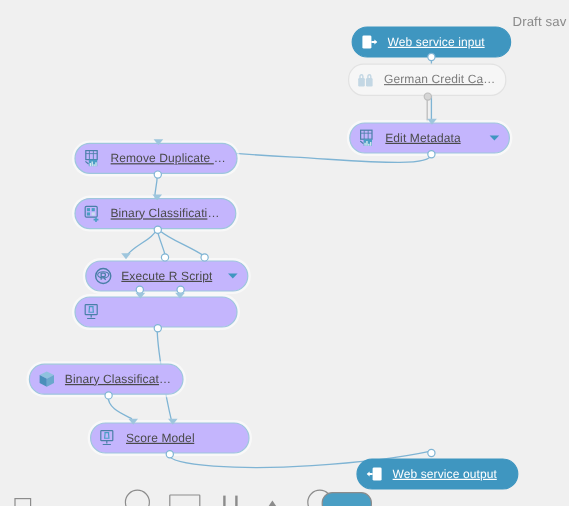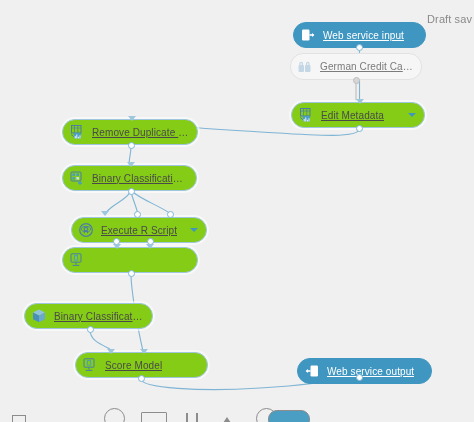--- a/index.html
+++ b/index.html
@@ -18,21 +18,21 @@
     letter-spacing:.1px;
     margin-top:12px;
   }
 
   
   .node{
     position:absolute;
     box-sizing:border-box;
     height:26px;
     border-radius:13px;
-    background:#84cc16;
+    background:#c4b5fd;
     border:1px solid #9ec6dd;
     display:flex;align-items:center;
     padding-left:6px;padding-right:8px;
     box-shadow:0 0 0 2px rgba(255,255,255,.55);
   }
   .node .label{
     font-size:10px;color:#4a4a4a;
     white-space:nowrap;overflow:hidden;text-overflow:ellipsis;
     margin-left:7px;letter-spacing:.1px;text-decoration:underline;
   }
@@ -237,21 +237,21 @@
         <path d="M5 3.6 h4 M5.6 3.6 l-.4 4.6 h3.6 l-.4 -4.6" fill="none" stroke="#4a9ec4" stroke-width="1"></path>
         <path d="M7 10.2 v2.4 M3.6 13.4 h6.8" stroke="#4a7fa8" stroke-width="1"></path>
       </svg>
     </span>
     <span class="label">Score Model</span>
   </div>
   <div class="port-in" style="left:107px;top:349px;"></div>
   <div class="port-in" style="left:140px;top:349px;"></div>
   <div class="port" style="left:138px;top:375px;"></div>
 
-  <div class="node blue" style="left:297px;top:358px;width:135px;">
+  <div class="node blue" style="left:297px;top:382px;width:135px;">
     <span class="ico">
       <svg viewBox="0 0 16 16" width="16" height="16">
         <rect x="6.5" y="2.5" width="7.5" height="11" rx="1.2" fill="#ffffff"></rect>
         <path d="M6.5 8 h-4" stroke="#ffffff" stroke-width="1.6" fill="none"></path>
         <path d="M4 6 l-2.4 2 l2.4 2 z" fill="#ffffff"></path>
       </svg>
     </span>
     <span class="label">Web service output</span>
   </div>
   <div class="port" style="left:356px;top:374px;"></div>

